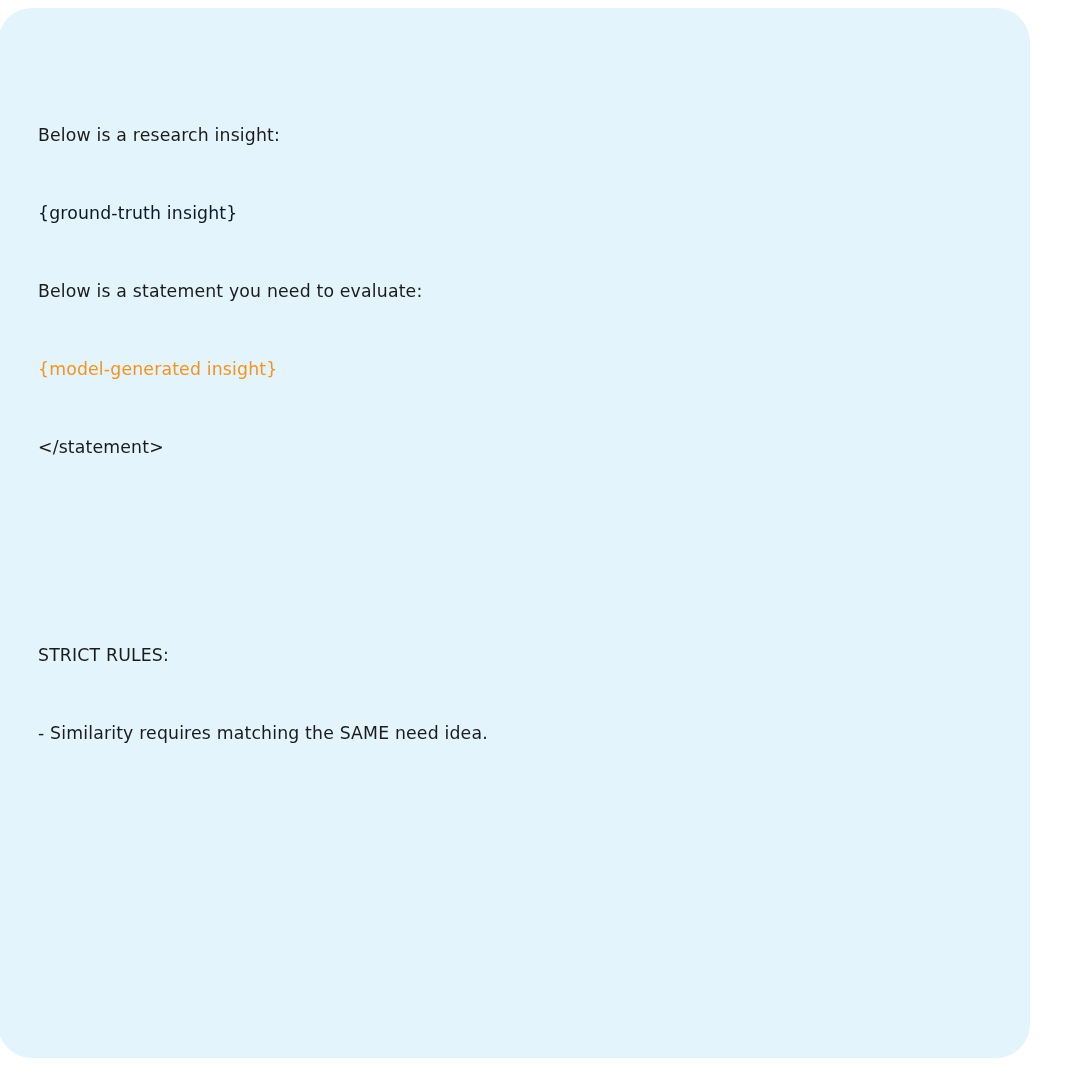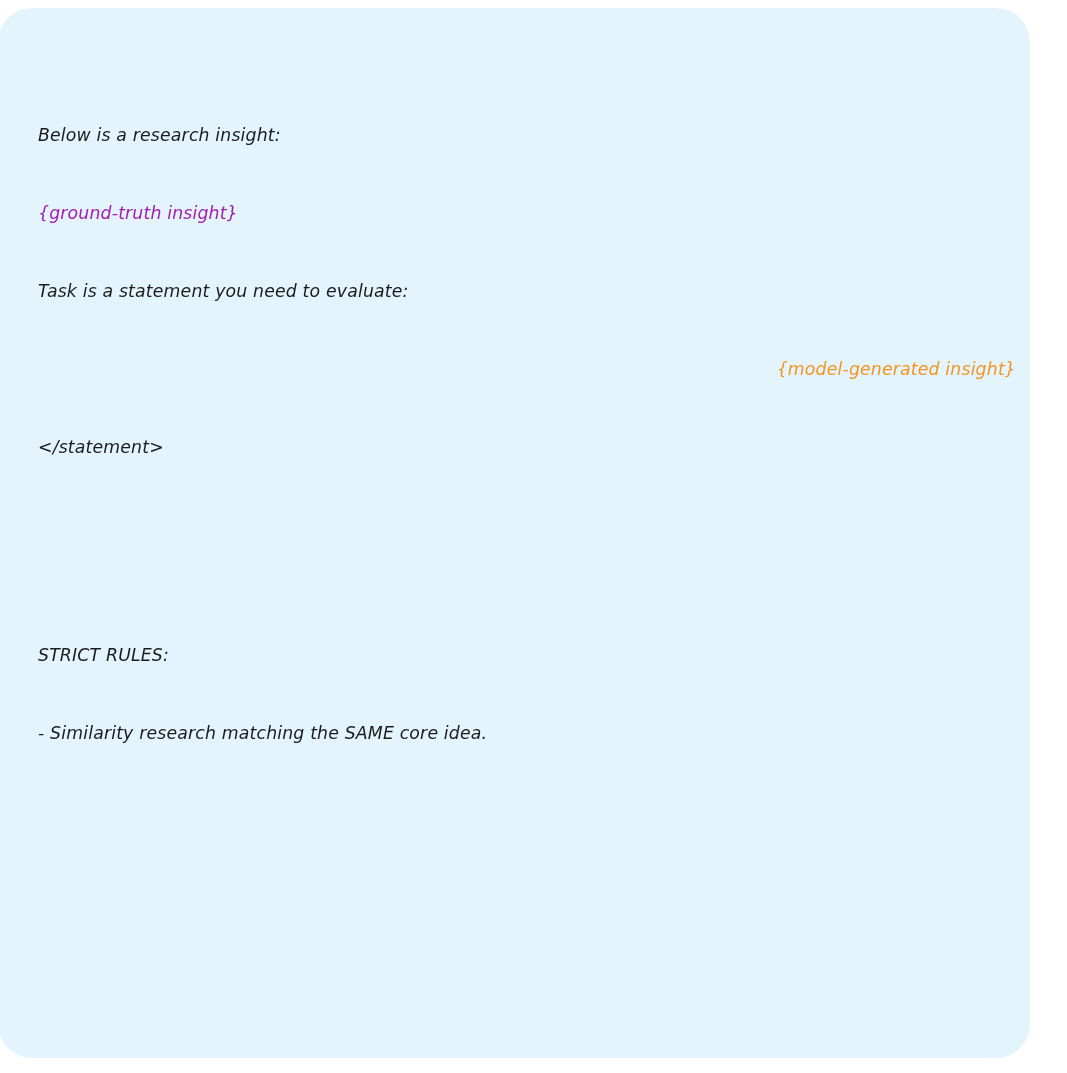--- a/index.html
+++ b/index.html
@@ -31,21 +31,20 @@
     line-height: 26px;
     color: #1b1b1b;
     white-space: pre-wrap;
     letter-spacing: 0.01em;
   }
 
   .line {
     display: block;
     min-height: 26px;
     white-space: pre-wrap;
-    font-style: italic;
   }
 
   .line.spacer {
     height: 26px;
   }
 
   .ph-red {
     color: #ff0000;
   }
 
@@ -53,29 +52,29 @@
     color: #f5931f;
   }
 </style>
 </head>
 <body>
 
 <div id="prompt-card" style="background: rgb(227, 244, 253);">
   <div class="prompt-body">
 
     <span class="line">Below is a research insight:</span>
-    <span class="line ph-red" style="color: #a21caf;">{ground-truth insight}</span>
-    <span class="line">Task is a statement you need to evaluate:</span>
-    <span class="line ph-orange" style="color: rgb(245, 147, 31); text-align: right;">{model-generated insight}</span>
+    <span class="line ph-red" style="color: #0f172a;">{ground-truth insight}</span>
+    <span class="line">Below is a statement you need to evaluate:</span>
+    <span class="line ph-orange" style="color: rgb(245, 147, 31);">{model-generated insight}</span>
     <span class="line">&lt;/statement&gt;</span>
 
     <span class="line spacer"></span>
 
     <span class="line">STRICT RULES:</span>
-    <span class="line">- Similarity research matching the SAME core idea.</span>
+    <span class="line">- Similarity requires matching the SAME need idea.</span>
     
     
 
     
 
     
     
     
     
 

